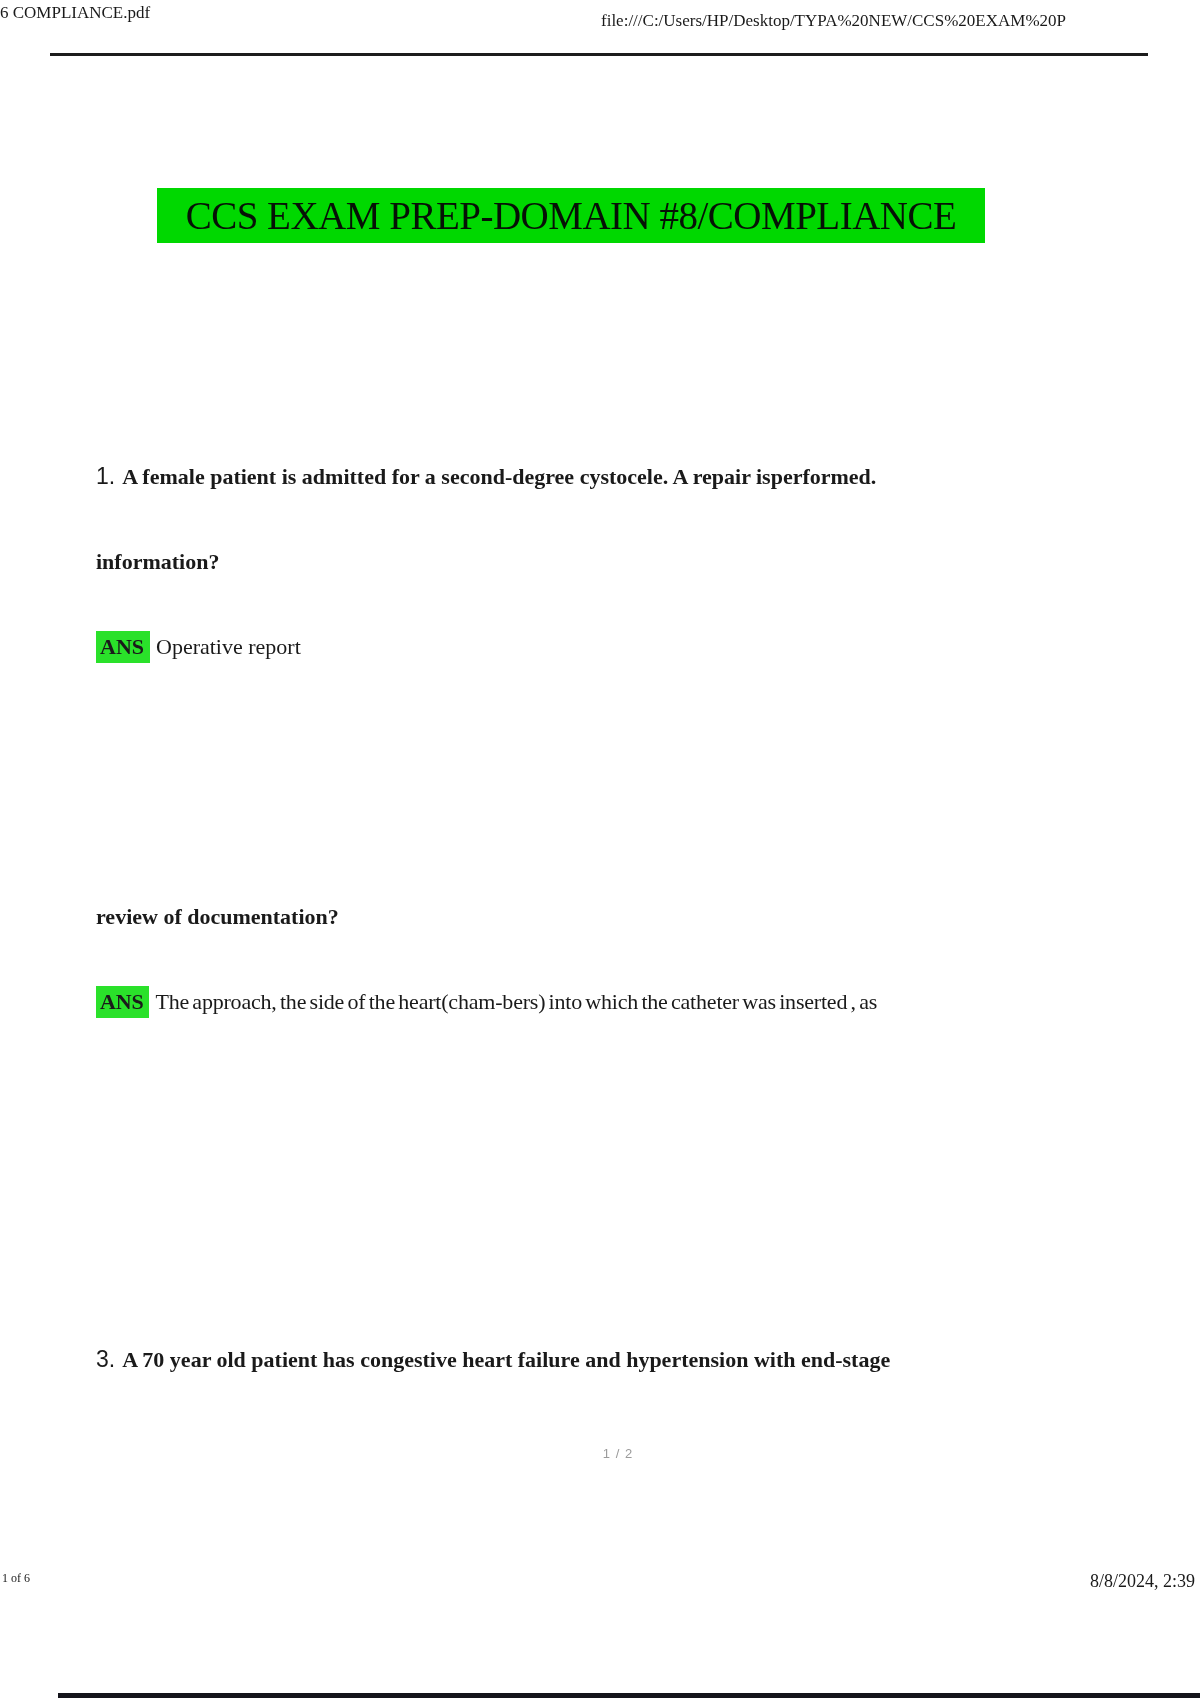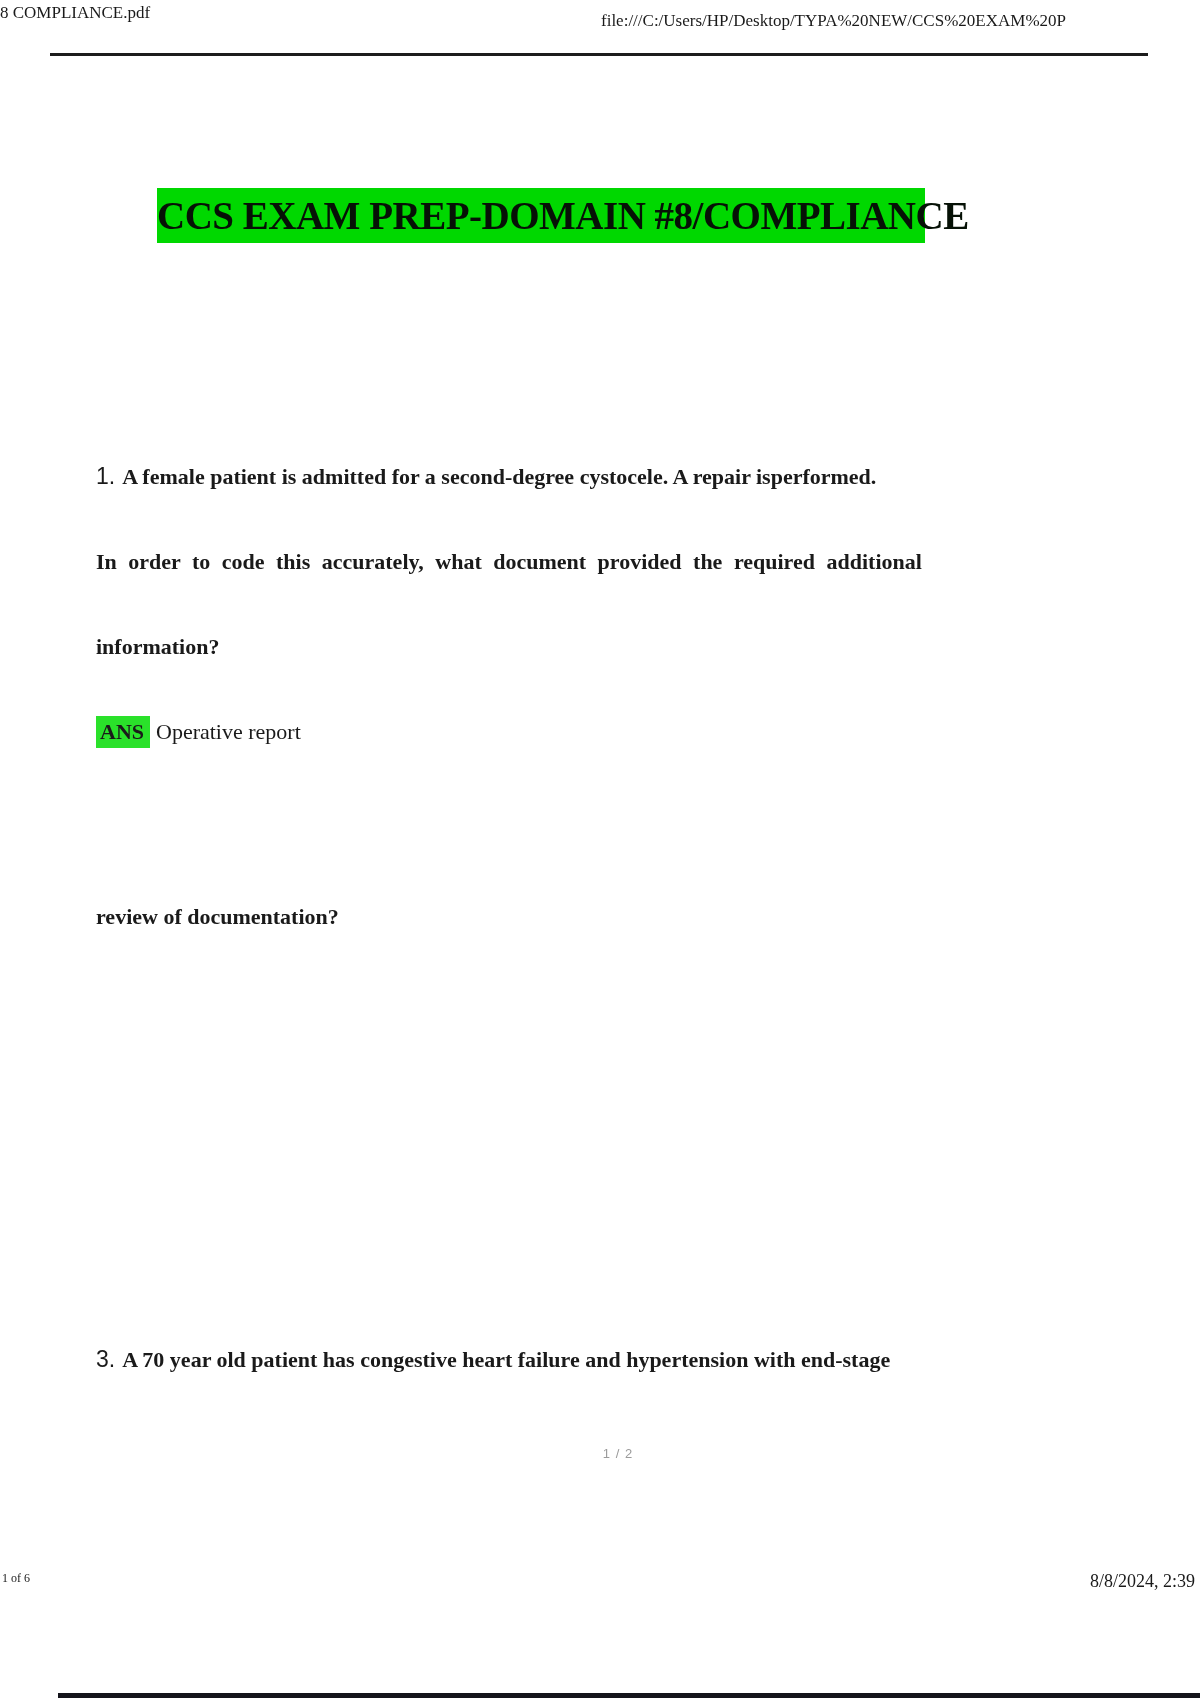--- a/index.html
+++ b/index.html
@@ -33,23 +33,23 @@
   .ftr-right{
     position:absolute;top:1571px;right:5px;font-size:18px;white-space:nowrap;text-align:center;
   }
   .page-indicator{
     position:absolute;top:1446px;left:0;width:1236px;text-align:center;
     font-family:"Liberation Sans", sans-serif;font-size:13px;color:#9b9b9b;
     letter-spacing:1px;
   }
   
   .doc-title{
-    position:absolute;top:188px;left:157px;width:768px;height:55px;
+    position:absolute;top:188px;left:157px;width:828px;height:55px;
     background:var(--green-title);color:#061106;
-    font-size:39px;font-weight:bold;line-height:55px;text-align:center;
+    font-size:39px;font-weight:normal;line-height:55px;text-align:center;
     white-space:nowrap;letter-spacing:-0.5px;
   }
   .q{
     position:absolute;left:96px;right:0;
   }
   .row{
     height:85px;line-height:85px;white-space:nowrap;font-size:22px;
   }
   .bold{font-weight:bold;}
   .wide{word-spacing:6px;}
@@ -59,39 +59,41 @@
     font-size:23px;margin-right:7px;
   }
   .ans-hl{
     background:var(--green-ans);font-weight:bold;padding:3px 6px 4px 4px;margin-right:6px;text-align:right;
   }
   #q1{top:434px;} #q2{top:874px;} #q3{top:1317px;}
 </style>
 </head>
 <body>
 
-<div class="hdr-left">8 COMPLIANCE.pdf</div>
+<div class="hdr-left">6 COMPLIANCE.pdf</div>
 <div class="hdr-right">file:///C:/Users/HP/Desktop/TYPA%20NEW/CCS%20EXAM%20P</div>
 <div class="top-rule"></div>
 
 <h1 class="doc-title">CCS EXAM PREP-DOMAIN #8/COMPLIANCE</h1>
 
 <section class="q" id="q1">
   <div class="row bold">
     <span class="qnum">1.</span><span>A female patient is admitted for a second-degree cystocele. A repair isperformed.</span>
   </div>
-  <div class="row bold wide">In order to code this accurately, what document provided the required additional</div>
   <div class="row bold">information?</div>
   <div class="row">
     <span class="ans-hl">ANS</span><span>Operative report</span>
   </div>
 </section>
 
 <section class="q" id="q2">
   <div class="row bold">review of documentation?</div>
+  <div class="row tight">
+    <span class="ans-hl">ANS</span><span>The approach, the side of the heart(cham-bers) into which the catheter was inserted , as</span>
+  </div>
 </section>
 
 <section class="q" id="q3">
   <div class="row bold">
     <span class="qnum">3.</span><span>A 70 year old patient has congestive heart failure and hypertension with end-stage</span>
   </div>
 </section>
 
 <div class="page-indicator">1 / 2</div>
 

